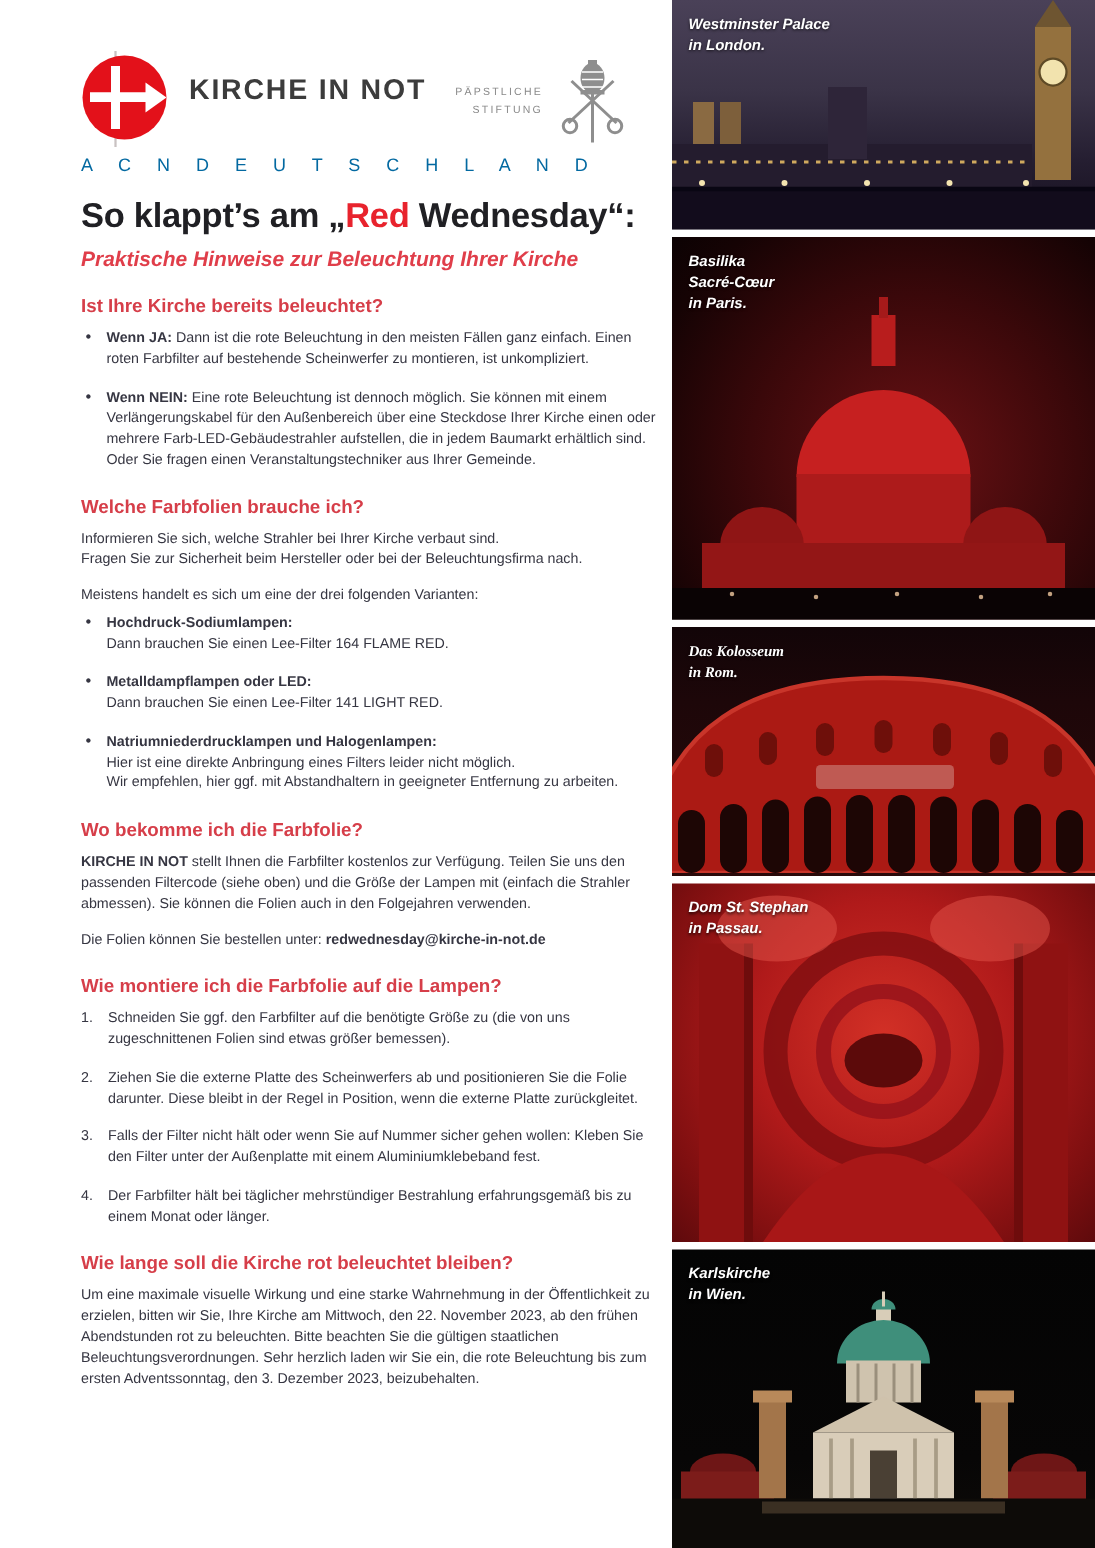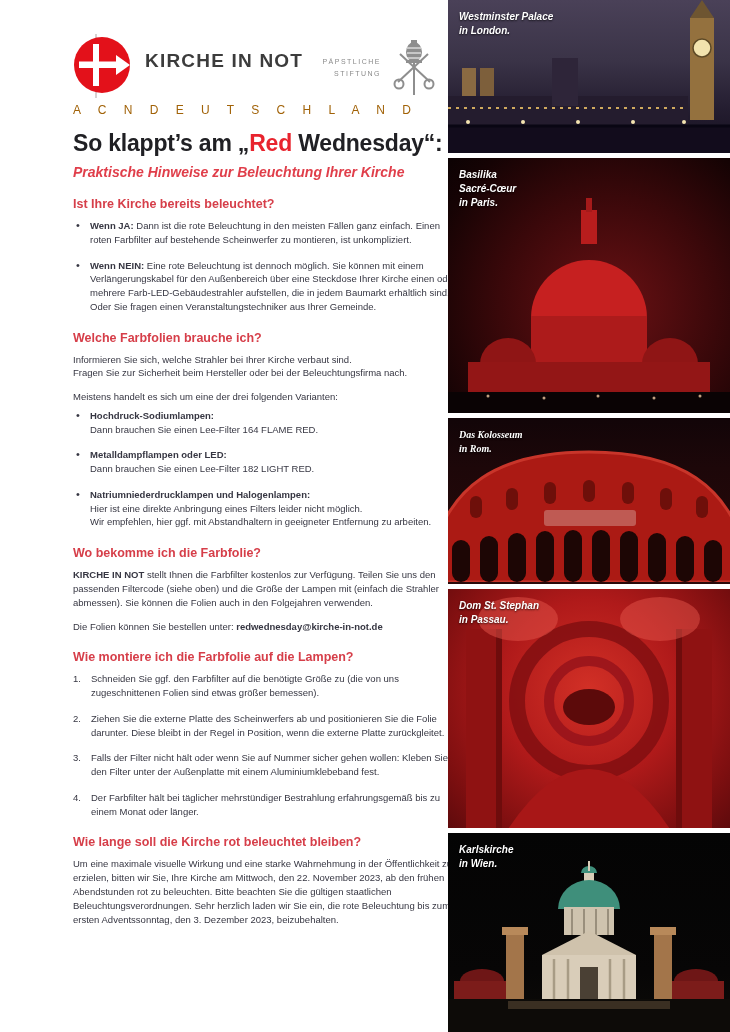--- a/index.html
+++ b/index.html
@@ -3,26 +3,26 @@
 <meta charset="utf-8">
 <style>
   html,body{margin:0;padding:0;}
   body{
     width:730px;height:1032px;position:relative;overflow:hidden;
     background:#ffffff;
     font-family:"Liberation Sans",sans-serif;
     color:#363642;
   }
   
-  .left-col{position:absolute;left:73px;top:0;width:383px;}
+  .left-col{position:absolute;left:54px;top:0;width:383px;}
   .header{position:relative;margin-top:34px;height:80px;}
   .logo-row{display:flex;align-items:flex-start;}
   .logo-svg{flex:0 0 auto;}
   .brand{font-size:19px;font-weight:bold;color:#3c3c3c;letter-spacing:1.2px;margin:16px 0 0 12px;}
-  .brand-sub{font-size:12px;color:#a16207;letter-spacing:7px;margin-top:5px;}
+  .brand-sub{font-size:12px;color:#0369a1;letter-spacing:7px;margin-top:5px;}
   .foundation{position:absolute;right:18px;top:6px;display:flex;align-items:center;gap:9px;}
   .foundation-text{font-size:7px;color:#8a8a8a;letter-spacing:1.5px;text-align:right;white-space:pre-line;line-height:1.7;}
   
   .title{font-size:23px;font-weight:800;color:#202024;margin-top:16px;letter-spacing:-0.2px;}
   .title .red{color:#e8232d;}
   .subtitle{font-size:14px;font-weight:bold;color:#e03e4a;margin-top:7px;font-style:italic;}
   
   .sec-h{font-size:12.5px;font-weight:bold;color:#d63e49;margin:17px 0 8px;}
   .p{font-size:9.5px;line-height:1.45;margin:0 0 10px;}
   .preline{white-space:pre-line;}
@@ -100,21 +100,21 @@
   <p class="p preline">Informieren Sie sich, welche Strahler bei Ihrer Kirche verbaut sind.
 Fragen Sie zur Sicherheit beim Hersteller oder bei der Beleuchtungsfirma nach.</p>
   <p class="p" style="margin-bottom:5px;">Meistens handelt es sich um eine der drei folgenden Varianten:</p>
   <ul class="blist">
     <li>
         <div class="lead">Hochdruck-Sodiumlampen:</div>
         <div>Dann brauchen Sie einen Lee-Filter 164 FLAME RED.</div>
       </li>
     <li>
         <div class="lead">Metalldampflampen oder LED:</div>
-        <div>Dann brauchen Sie einen Lee-Filter 182 LIGHT RED.</div>
+        <div>Dann brauchen Sie einen Lee-Filter 141 LIGHT RED.</div>
       </li>
     <li>
         <div class="lead">Natriumniederdrucklampen und Halogenlampen:</div>
         <div class="preline">Hier ist eine direkte Anbringung eines Filters leider nicht möglich.
 Wir empfehlen, hier ggf. mit Abstandhaltern in geeigneter Entfernung zu arbeiten.</div>
       </li>
   </ul>
 
   <div class="sec-h">Wo bekomme ich die Farbfolie?</div>
   <p class="p"><span class="lead">KIRCHE IN NOT</span><span> stellt Ihnen die Farbfilter kostenlos zur Verfügung. Teilen Sie uns den passenden Filtercode (siehe oben) und die Größe der Lampen mit (einfach die Strahler abmessen). Sie können die Folien auch in den Folgejahren verwenden.</span></p>

